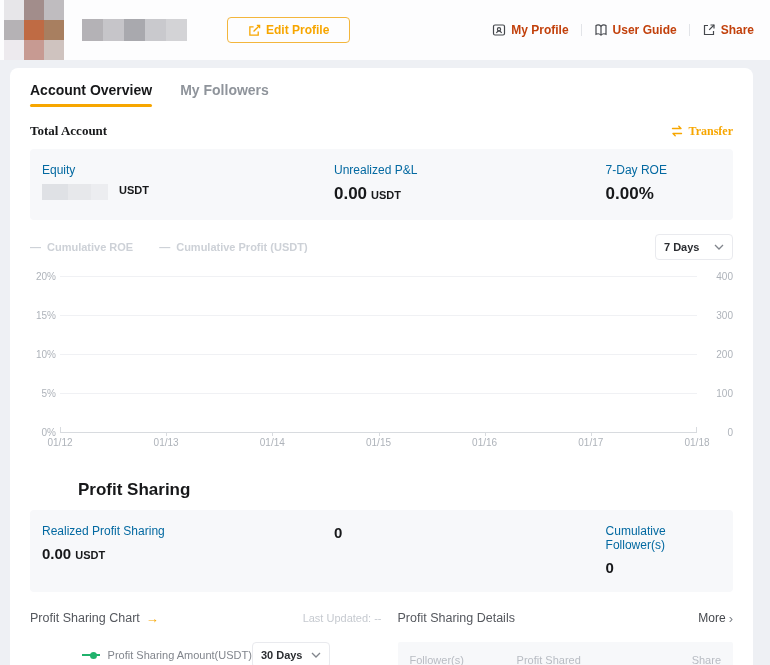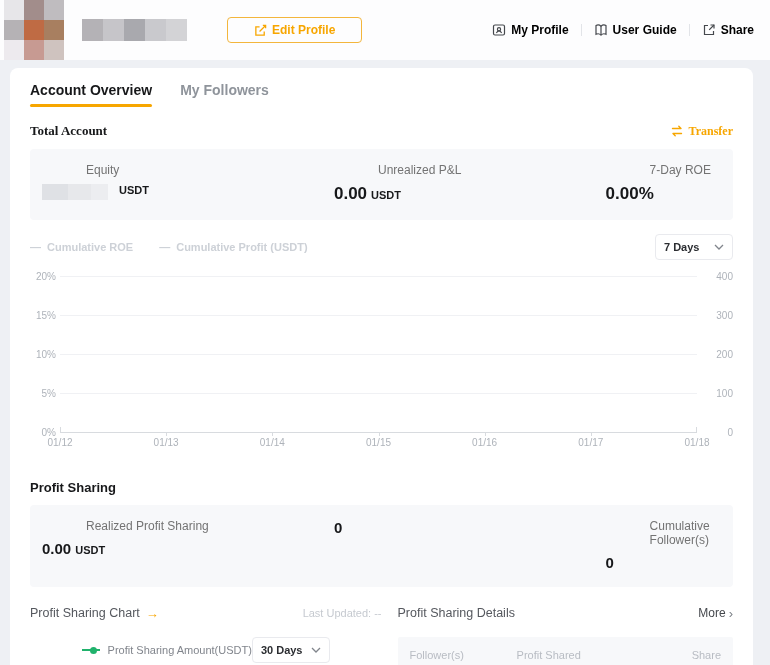--- a/index.html
+++ b/index.html
@@ -13,23 +13,23 @@
     height:60px; background:#fdfdfe; display:flex; align-items:center;
     padding:0 16px 0 4px;
   }
   .avatar { width:60px; height:60px; display:grid; grid-template-columns:repeat(3,1fr); grid-template-rows:repeat(3,1fr); }
   .avatar div { width:100%; height:100%; }
   .name-mask { display:flex; height:22px; margin-left:18px; }
   .name-mask span { width:21px; height:100%; display:block; }
   .edit-btn {
     margin-left:40px; display:inline-flex; align-items:center; gap:5px;
     border:1px solid #f3b63d; color:#f7a600; background:#fdfdfe;
-    border-radius:4px; padding:5px 26px; font-size:12px; font-weight:700; cursor:pointer;
-  }
-  .top-links { margin-left:auto; display:flex; align-items:center; color:#000000; font-size:12px; font-weight:600; }
+    border-radius:4px; padding:5px 20px; font-size:12px; font-weight:700; cursor:pointer;
+  }
+  .top-links { margin-left:auto; display:flex; align-items:center; color:#c2410c; font-size:12px; font-weight:600; }
   .top-link { display:inline-flex; align-items:center; gap:5px; cursor:pointer; }
   .top-sep { width:1px; height:12px; background:#e2e4e8; margin:0 12px; }
   .icon svg { display:block; }
   
   .panel {
     margin:8px 17px 0 10px; width:743px; background:#ffffff;
     border-radius:8px 8px 0 0; padding:14px 20px 30px; min-height:600px;
   }
   
   .tabs { display:flex; gap:28px; }
@@ -43,21 +43,21 @@
   .sec-head { display:flex; align-items:center; justify-content:space-between; margin-top:16px;font-family:Liberation Serif, serif; }
   .sec-title { font-size:13px; font-weight:700; color:#17181a; }
   .transfer { display:inline-flex; align-items:center; gap:5px; color:#f7a600; font-size:12px; font-weight:700; cursor:pointer; }
   
   .stat-card {
     margin-top:10px; background:#f7f8fa; border-radius:4px;
     display:flex; padding:14px 12px 16px;
   }
   .stat { display:flex; flex-direction:column; gap:7px; }
   .stat:nth-child(1){ flex:0 0 43%; } .stat:nth-child(2){ flex:0 0 40%; } .stat:nth-child(3){ flex:1; }
-  .stat .lbl { font-size:12px; color:#737373;margin-left:44px; }
+  .stat .lbl { font-size:12px; color:#0369a1; }
   .stat .val { font-size:17px; font-weight:700; color:#17181a; display:flex; align-items:baseline; }
   .stat .unit { font-size:11px; font-weight:700; margin-left:4px; }
   .equity-mask { width:66px; height:16px; align-self:center; margin-right:7px;
     background:linear-gradient(90deg,#dfe1e5 0 40%,#e7e8eb 40% 75%,#ecedf0 75%); }
   
   .chart-head { display:flex; align-items:center; justify-content:space-between; margin-top:14px; }
   .legend { display:flex; gap:26px; color:#cdd1d7; font-size:11px; font-weight:700; }
   .legend .li { display:inline-flex; align-items:center; gap:6px; cursor:pointer; }
   .dropdown {
     display:inline-flex; align-items:center; justify-content:space-between;
@@ -69,21 +69,21 @@
   .hline.axis { background:#d8dbdf; }
   .ylab { position:absolute; width:26px; left:-30px; transform:translateY(-50%);
     font-size:10px; color:#aeb3ba; text-align:right; }
   .yrlab { position:absolute; width:32px; right:-36px; transform:translateY(-50%);
     font-size:10px; color:#aeb3ba; text-align:right; }
   .endcap { position:absolute; width:1px; height:5px; background:#d8dbdf; bottom:0; }
   .tick { position:absolute; width:1px; height:4px; background:#d8dbdf; top:156px; }
   .xlabels { position:relative; margin:5px 36px 0 30px; height:13px; }
   .xlabels span { position:absolute; transform:translateX(-50%); font-size:10px; color:#aeb3ba; white-space:nowrap; }
   
-  .ps-title { margin-top:30px; font-size:13px; font-weight:700; }
+  .ps-title { margin-top:30px; font-size:17px; font-weight:700;margin-left:48px; }
   .ps-card .stat .val { font-size:15px; }
   
   .bottom { display:flex; gap:16px; margin-top:18px; }
   .b-left { flex:0 0 50%; }
   .b-right { flex:1; }
   .b-head { display:flex; align-items:center; justify-content:space-between; height:16px; }
   .b-title { font-size:12.5px; color:#55585e; }
   .psc-link { display:inline-flex; gap:6px; align-items:center; cursor:pointer; }
   .psc-arrow { color:#f7a600; font-weight:700; font-size:13px; }
   .last-upd { font-size:11px; color:#c6cad0; }

